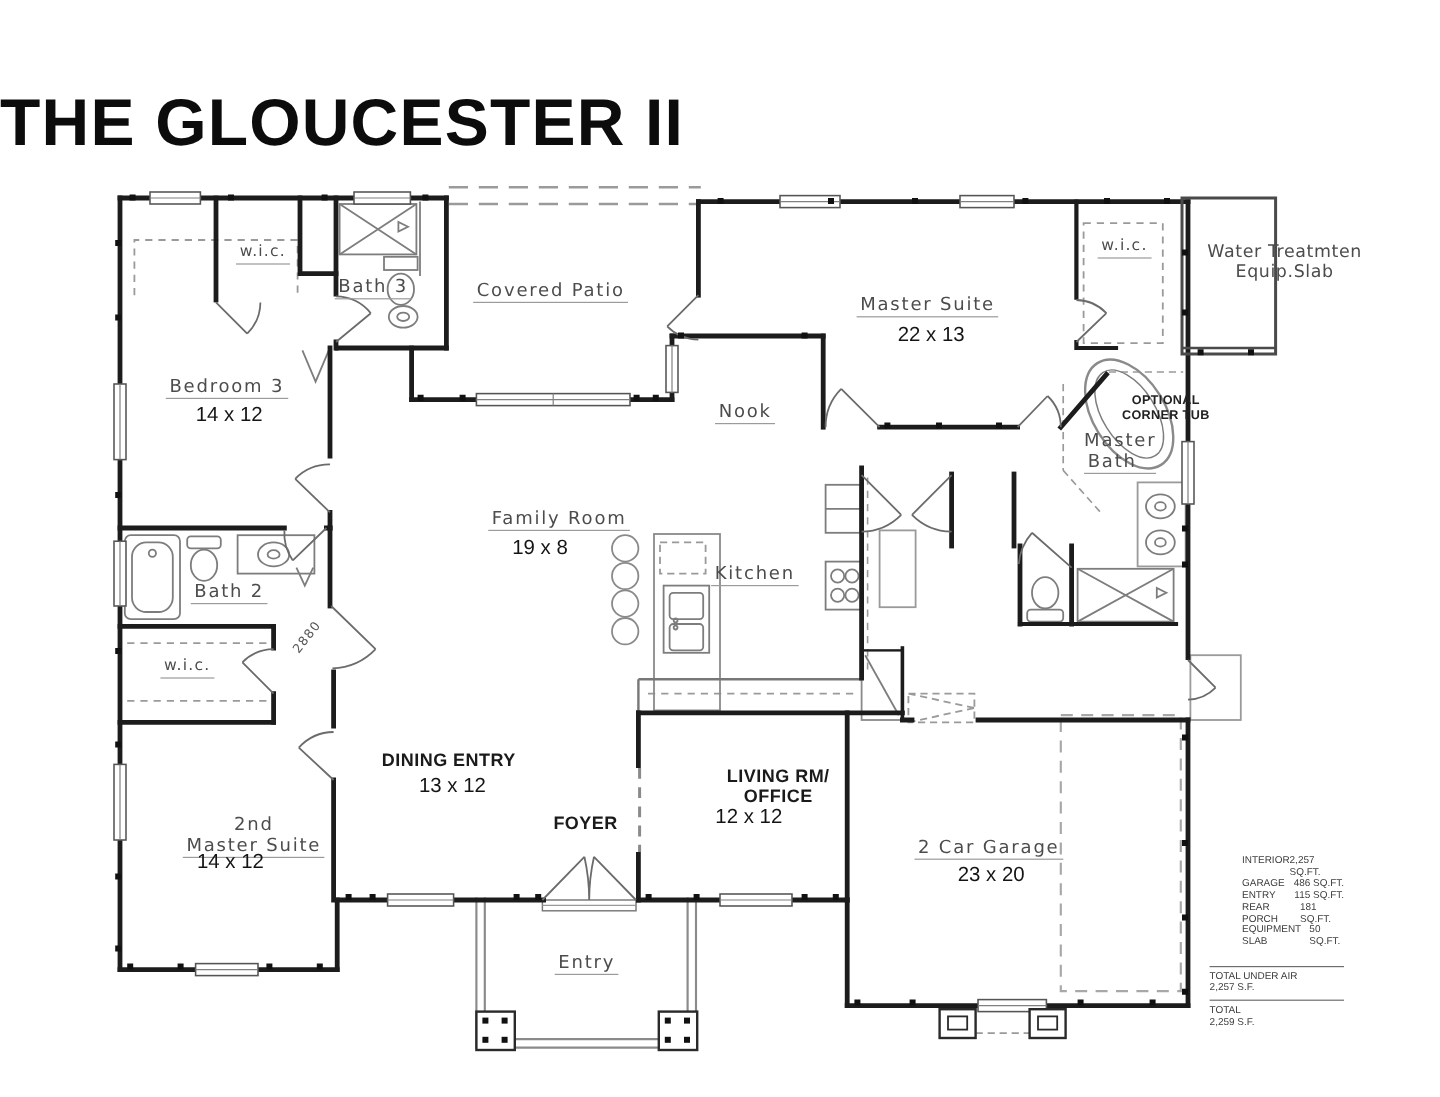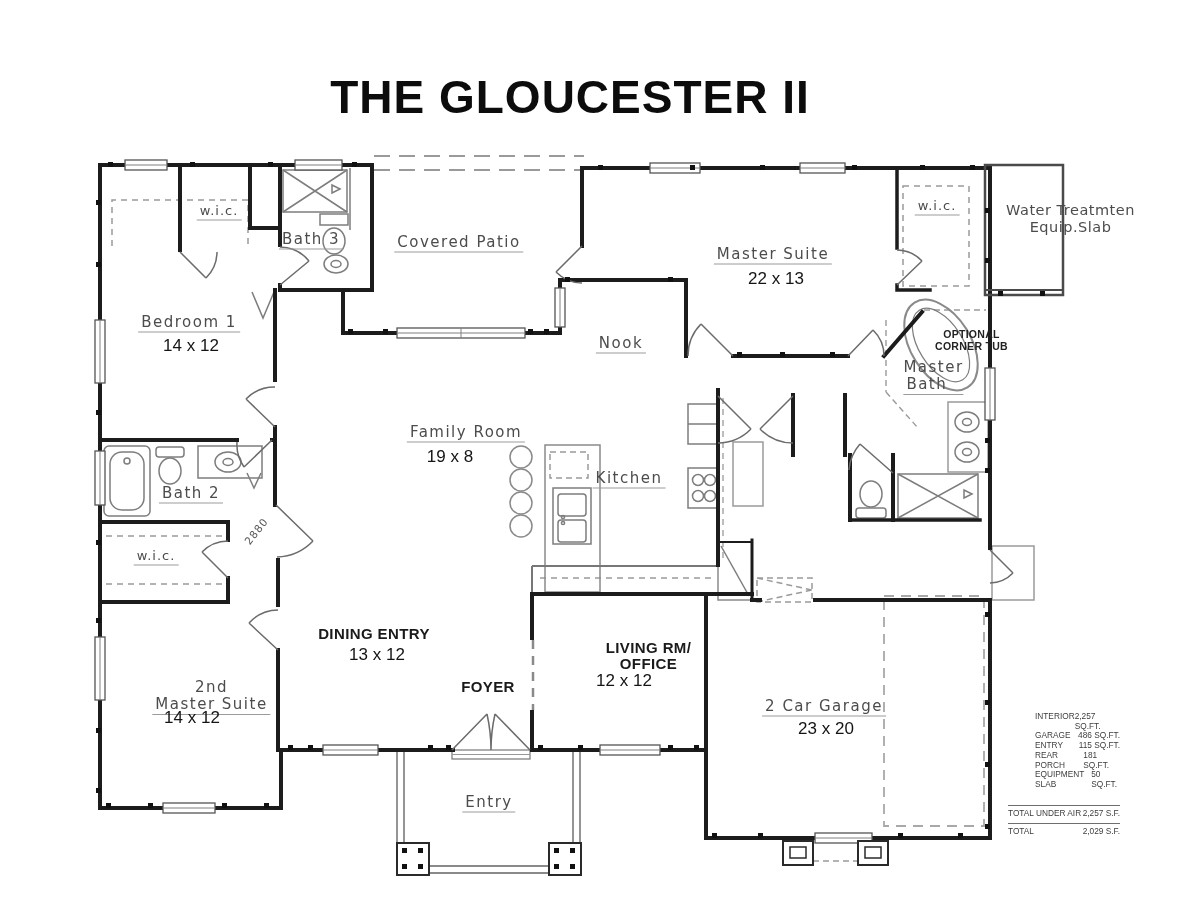--- a/index.html
+++ b/index.html
@@ -1,34 +1,34 @@
 <!DOCTYPE html>
 <html><head>
 <meta charset="utf-8">
 <style>
   html,body{margin:0;padding:0;background:#fff;}
   body{width:1200px;height:914px;overflow:hidden;position:relative;font-family:"Liberation Sans",sans-serif;}
-  .page-title{position:absolute;left:0;right:60px;top:70px;text-align:center;font-size:46px;font-weight:700;letter-spacing:1px;color:#0c0c0c;white-space:nowrap;}
+  .page-title{position:absolute;left:0;right:60px;top:70px;font-size:55px;font-weight:700;letter-spacing:1px;color:#0c0c0c;white-space:nowrap;}
   .plan{position:absolute;left:0;top:0;width:1200px;height:914px;}
   svg{position:absolute;left:0;top:0;}
   
   .lbl{position:absolute;transform:translate(-50%,-50%);white-space:nowrap;color:#4c4c4c;font-size:15px;letter-spacing:1.5px;font-family:"DejaVu Sans",sans-serif;text-align:center;line-height:17px;}
   .lbl .u, .lbl.u{border-bottom:1.5px solid #9b9b9b;padding:0 3px 1px 3px;}
   .lbl.sm{font-size:13px;letter-spacing:1px;}
   .dim{position:absolute;transform:translate(-50%,-50%);white-space:nowrap;color:#141414;font-size:17px;font-family:"Liberation Sans",sans-serif;}
   .bold-lbl{position:absolute;transform:translate(-50%,-50%);white-space:nowrap;color:#1a1a1a;font-size:15px;font-weight:700;letter-spacing:.4px;text-align:center;line-height:16px;}
   .tiny-bold{position:absolute;transform:translate(-50%,-50%);white-space:nowrap;color:#222;font-size:10.5px;font-weight:700;text-align:center;line-height:12px;letter-spacing:.3px;}
   .door-size{position:absolute;transform:translate(-50%,-50%) rotate(-52deg);font-size:10.5px;color:#555;font-family:"DejaVu Sans",sans-serif;letter-spacing:1px;}
   .stack span{display:block;margin-left:47px;}
   
   .area-table{position:absolute;left:1008px;top:712px;width:112px;font-size:8.3px;line-height:9.7px;color:#3d3d3d;font-family:"Liberation Sans",sans-serif;}
   .area-table .row{display:flex;justify-content:space-between;padding-left:27px;}
   .area-table .rule{border-top:1px solid #6e6e6e;margin:3px 0 2px 0;height:0;}
   .area-table .gap{height:12px;}
-  .area-table .trow{display:flex;justify-content:space-between;padding:1px 0 2px 0;}
+  .area-table .trow{display:flex;justify-content:space-between;padding:1px 0 2px 0;flex-direction:column;}
 </style>
 </head>
 <body>
 
 <div class="page-title">THE GLOUCESTER II</div>
 
 <div class="plan">
 <svg width="1200" height="914" viewBox="0 0 1200 914">
 
   <g stroke="#9a9a9a" stroke-width="2" fill="none">
@@ -261,21 +261,21 @@
   <div class="lbl sm u" style="left:219px;top:211px">w.i.c.</div>
   <div class="lbl u" style="left:311px;top:240px">Bath 3</div>
   <div class="lbl u" style="left:459px;top:243px">Covered Patio</div>
   <div class="lbl u" style="left:773px;top:255px">Master Suite</div>
   <div class="dim" style="left:776px;top:279px">22 x 13</div>
   <div class="lbl sm u" style="left:937px;top:206px">w.i.c.</div>
   <div class="lbl stack" style="left:1047px;top:219px;font-size:14.5px;letter-spacing:.5px">
     <span>Water Treatmten</span>
     <span>Equip.Slab</span>
   </div>
-  <div class="lbl u" style="left:189px;top:323px">Bedroom 1</div>
+  <div class="lbl u" style="left:189px;top:323px">Bedroom 3</div>
   <div class="dim" style="left:191px;top:346px">14 x 12</div>
   <div class="lbl u" style="left:621px;top:344px">Nook</div>
   <div class="tiny-bold stack" style="left:948px;top:340px">
     <span>OPTIONAL</span>
     <span>CORNER TUB</span>
   </div>
   <div class="lbl stack" style="left:910px;top:377px;text-align:left">
     <span>Master</span>
     <span class="u" style="align-self:flex-start">Bath</span>
   </div>
@@ -325,16 +325,16 @@
     </div>
     <div class="gap"></div>
     <div class="rule"></div>
     <div class="trow">
       <span>TOTAL UNDER AIR</span>
       <span>2,257 S.F.</span>
     </div>
     <div class="rule"></div>
     <div class="trow">
       <span>TOTAL</span>
-      <span>2,029 S.F.</span>
+      <span>2,259 S.F.</span>
     </div>
   </div>
 </div>
 
 </body></html>

